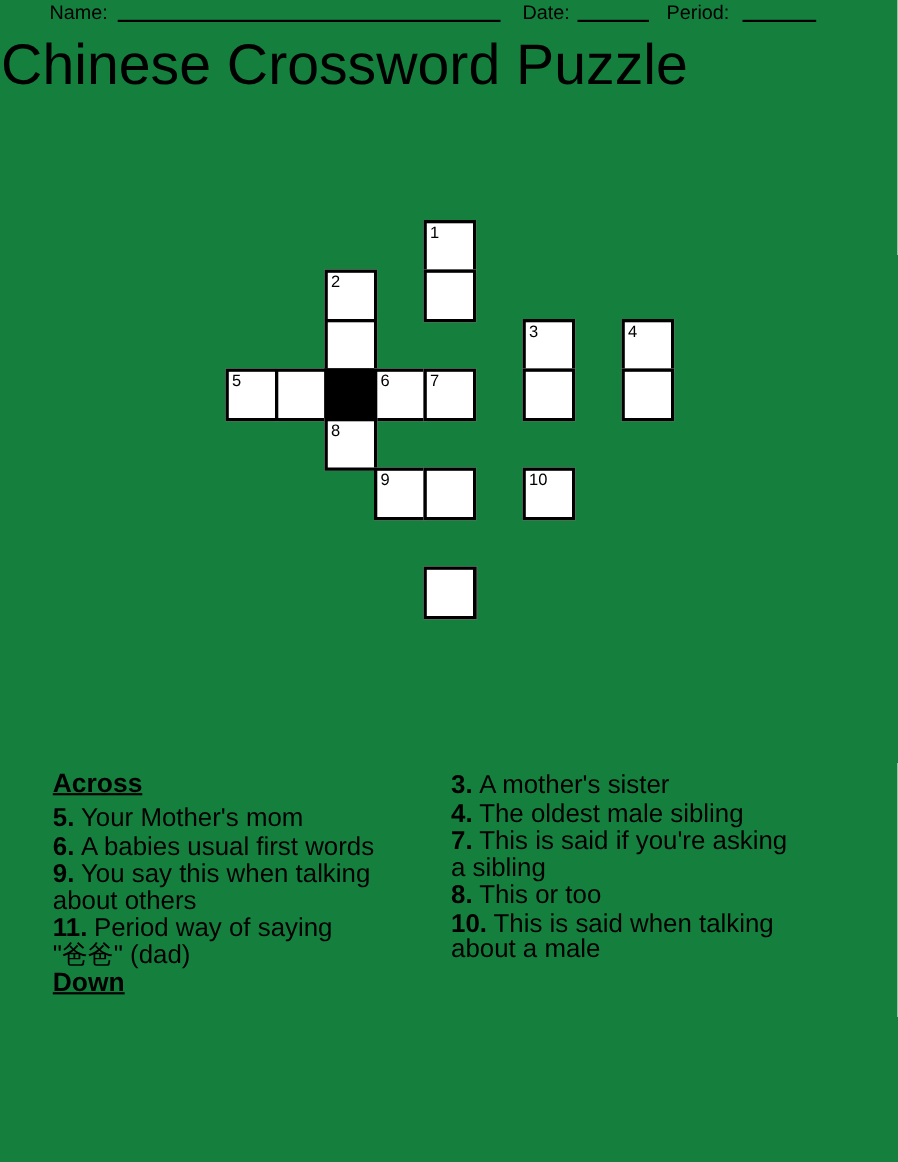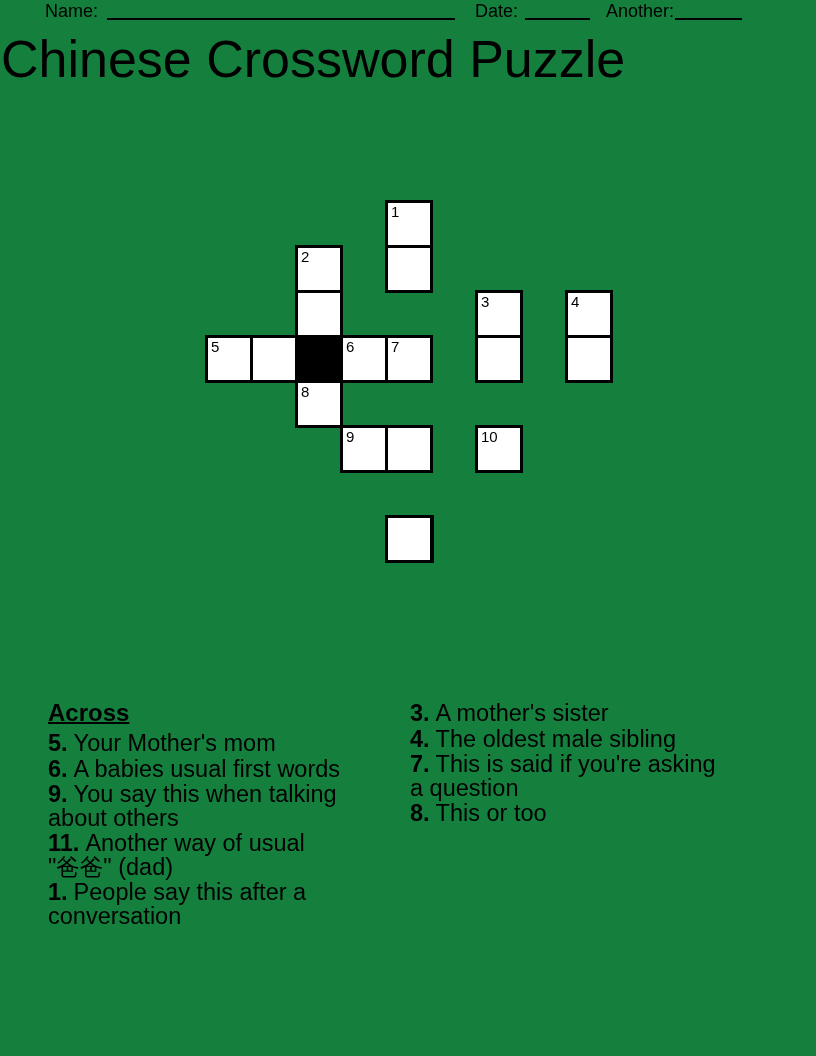--- a/index.html
+++ b/index.html
@@ -93,21 +93,21 @@
 </style>
 </head>
 <body>
 
 <div class="page">
 
   <span class="hdr-label name-label">Name:</span>
   <span class="blank name-blank"></span>
   <span class="hdr-label date-label">Date:</span>
   <span class="blank date-blank"></span>
-  <span class="hdr-label period-label">Another:</span>
+  <span class="hdr-label period-label">Period:</span>
   <span class="blank period-blank"></span>
 
   <h1 class="title">Chinese Crossword Puzzle</h1>
 
   <div class="grid">
       <div class="cell" style="left: 180px; top: 0px;">
         <span class="cellnum">1</span>
       </div>
       <div class="cell" style="left: 180px; top: 45px;"></div>
       <div class="cell" style="left: 90px; top: 45px;">
@@ -148,27 +148,28 @@
       </div>
       <div class="cell" style="left: 180px; top: 315px;"></div>
     </div>
 
   <div class="clue-col col-left">
     <h2 class="clue-heading">Across</h2>
     <p class="clue"><b class="clue-num">5.</b><span class="clue-text">Your Mother's mom</span></p>
     <p class="clue"><b class="clue-num">6.</b><span class="clue-text">A babies usual first words</span></p>
     <p class="clue"><b class="clue-num">9.</b><span class="clue-text">You say this when talking
 about others</span></p>
-    <p class="clue"><b class="clue-num">11.</b><span class="clue-text">Another way of usual
+    <p class="clue"><b class="clue-num">11.</b><span class="clue-text">Period way of saying
 "爸爸" (dad)</span></p>
-    <p class="clue"><b class="clue-num">1.</b><span class="clue-text">People say this after a
-conversation</span></p>
+    <h2 class="clue-heading">Down</h2>
   </div>
 
   <div class="clue-col col-right">
     <p class="clue"><b class="clue-num">3.</b><span class="clue-text">A mother's sister</span></p>
     <p class="clue"><b class="clue-num">4.</b><span class="clue-text">The oldest male sibling</span></p>
     <p class="clue"><b class="clue-num">7.</b><span class="clue-text">This is said if you're asking
-a question</span></p>
+a sibling</span></p>
     <p class="clue"><b class="clue-num">8.</b><span class="clue-text">This or too</span></p>
+    <p class="clue"><b class="clue-num">10.</b><span class="clue-text">This is said when talking
+about a male</span></p>
   </div>
 
 </div>
 
 </body></html>

